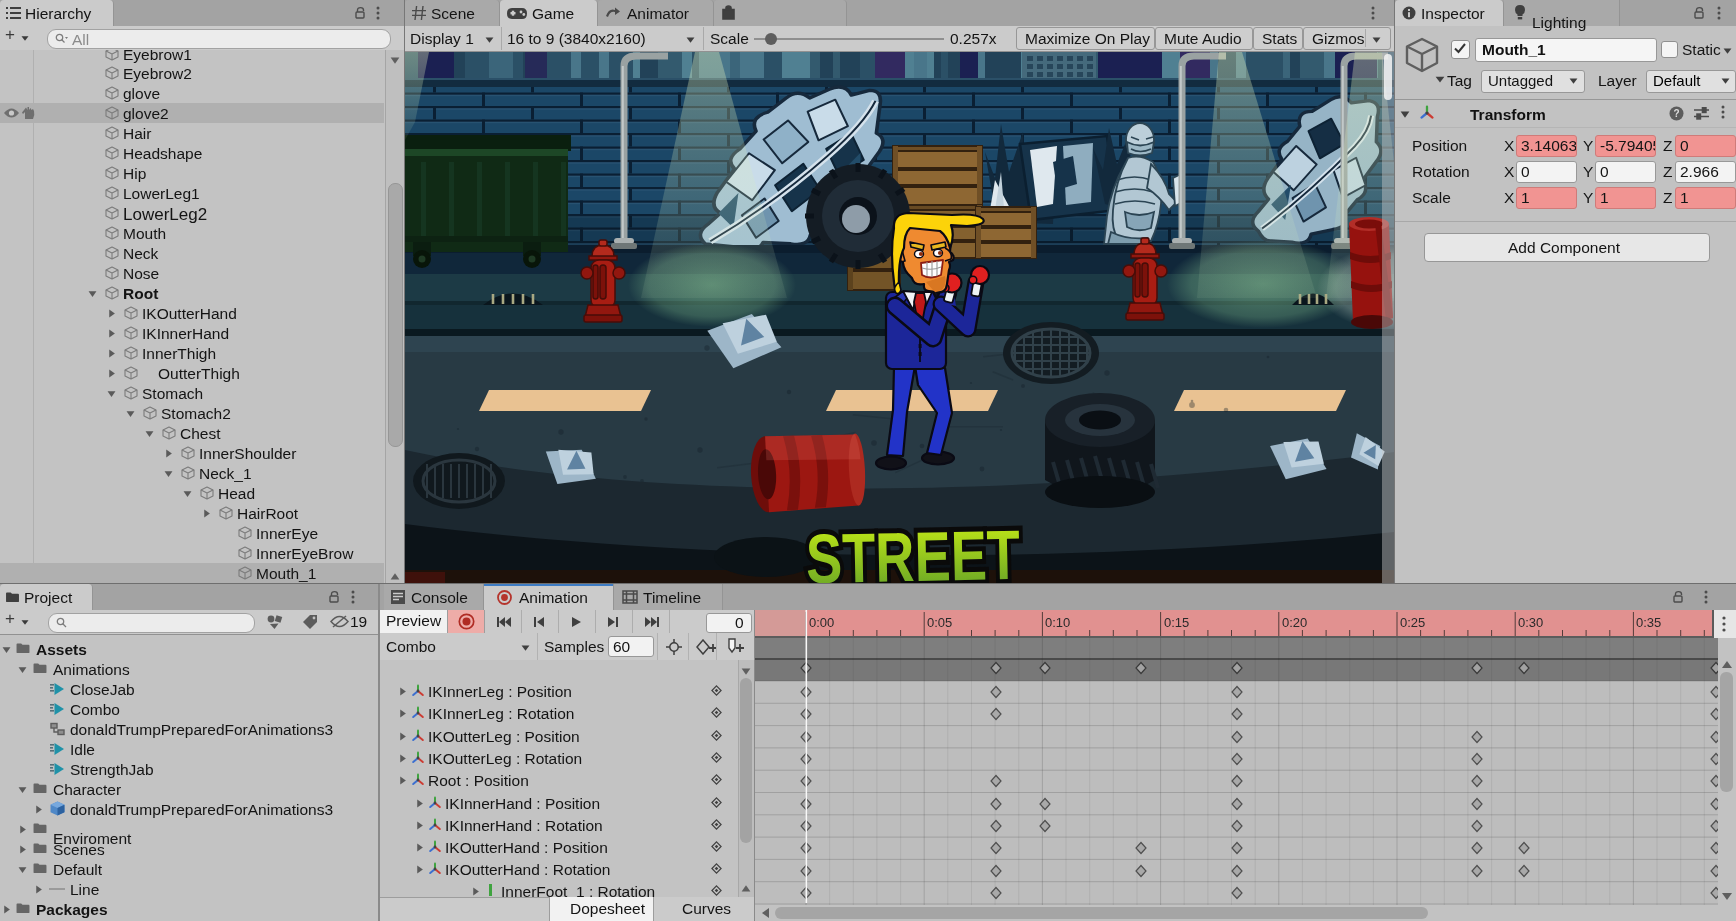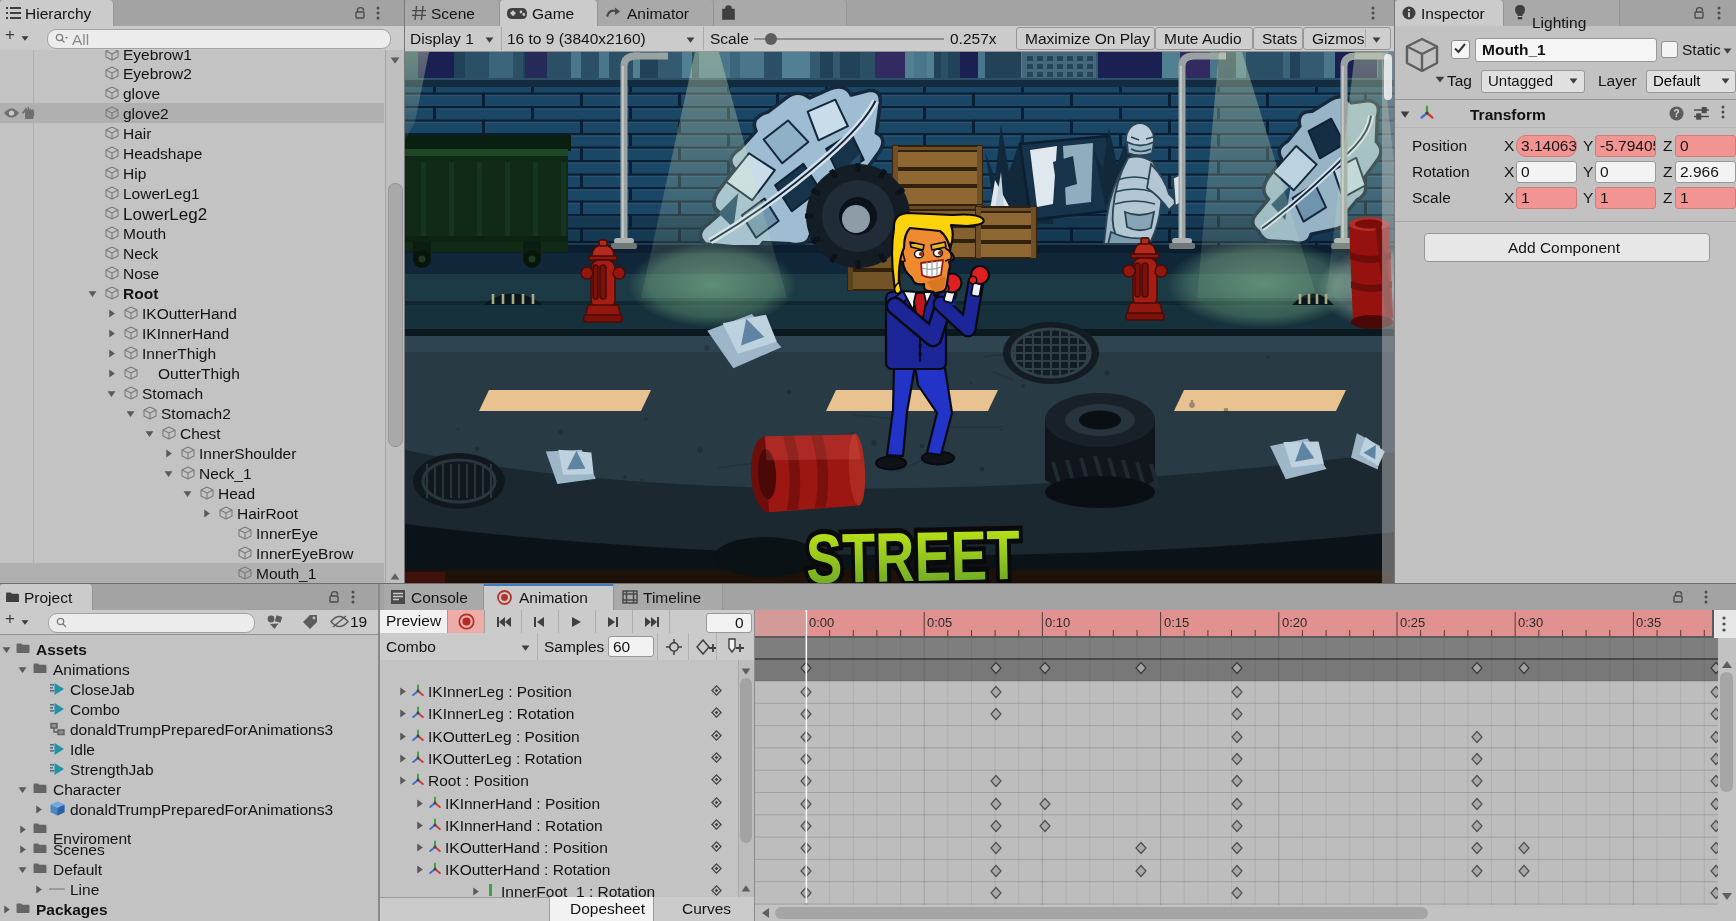--- a/index.html
+++ b/index.html
@@ -948,21 +948,21 @@
         </g>
       </svg>
 <svg style="position:absolute;left:326px;top:105px" width="4" height="14" viewBox="0 0 4 14">
 <circle cx="2" cy="2" r="1.5" fill="#4c4c4c"></circle>
         <circle cx="2" cy="7" r="1.5" fill="#4c4c4c"></circle>
         <circle cx="2" cy="12" r="1.5" fill="#4c4c4c"></circle>
       </svg>
 <div class="abs" style="left:0;top:127px;width:341px;height:1px;background:#b5b5b5"></div>
 <div style="position:absolute;left:17px;top:137px;font-size:15.5px;color:#141414;font-weight:normal;white-space:nowrap;">Position</div>
 <div style="position:absolute;left:109px;top:137px;font-size:15.5px;color:#141414;font-weight:normal;white-space:nowrap;">X</div>
-<div class="abs" style="left:121px;top:135px;width:59px;height:20px;background:#f19492;border:1px solid #cf7b79;border-radius:10px;overflow:hidden">
+<div class="abs" style="left:121px;top:135px;width:59px;height:20px;background:#f19492;border:1px solid #cf7b79;border-radius:3px;overflow:hidden">
         <div style="position:absolute;left:4px;top:1px;font-size:15.5px;color:#141414;white-space:nowrap">3.14063</div>
       </div>
 <div style="position:absolute;left:188px;top:137px;font-size:15.5px;color:#141414;font-weight:normal;white-space:nowrap;">Y</div>
 <div class="abs" style="left:200px;top:135px;width:59px;height:20px;background:#f19492;border:1px solid #cf7b79;border-radius:3px;overflow:hidden">
         <div style="position:absolute;left:4px;top:1px;font-size:15.5px;color:#141414;white-space:nowrap">-5.79405</div>
       </div>
 <div style="position:absolute;left:268px;top:137px;font-size:15.5px;color:#141414;font-weight:normal;white-space:nowrap;">Z</div>
 <div class="abs" style="left:280px;top:135px;width:59px;height:20px;background:#f19492;border:1px solid #cf7b79;border-radius:3px;overflow:hidden">
         <div style="position:absolute;left:4px;top:1px;font-size:15.5px;color:#141414;white-space:nowrap">0</div>
       </div>

